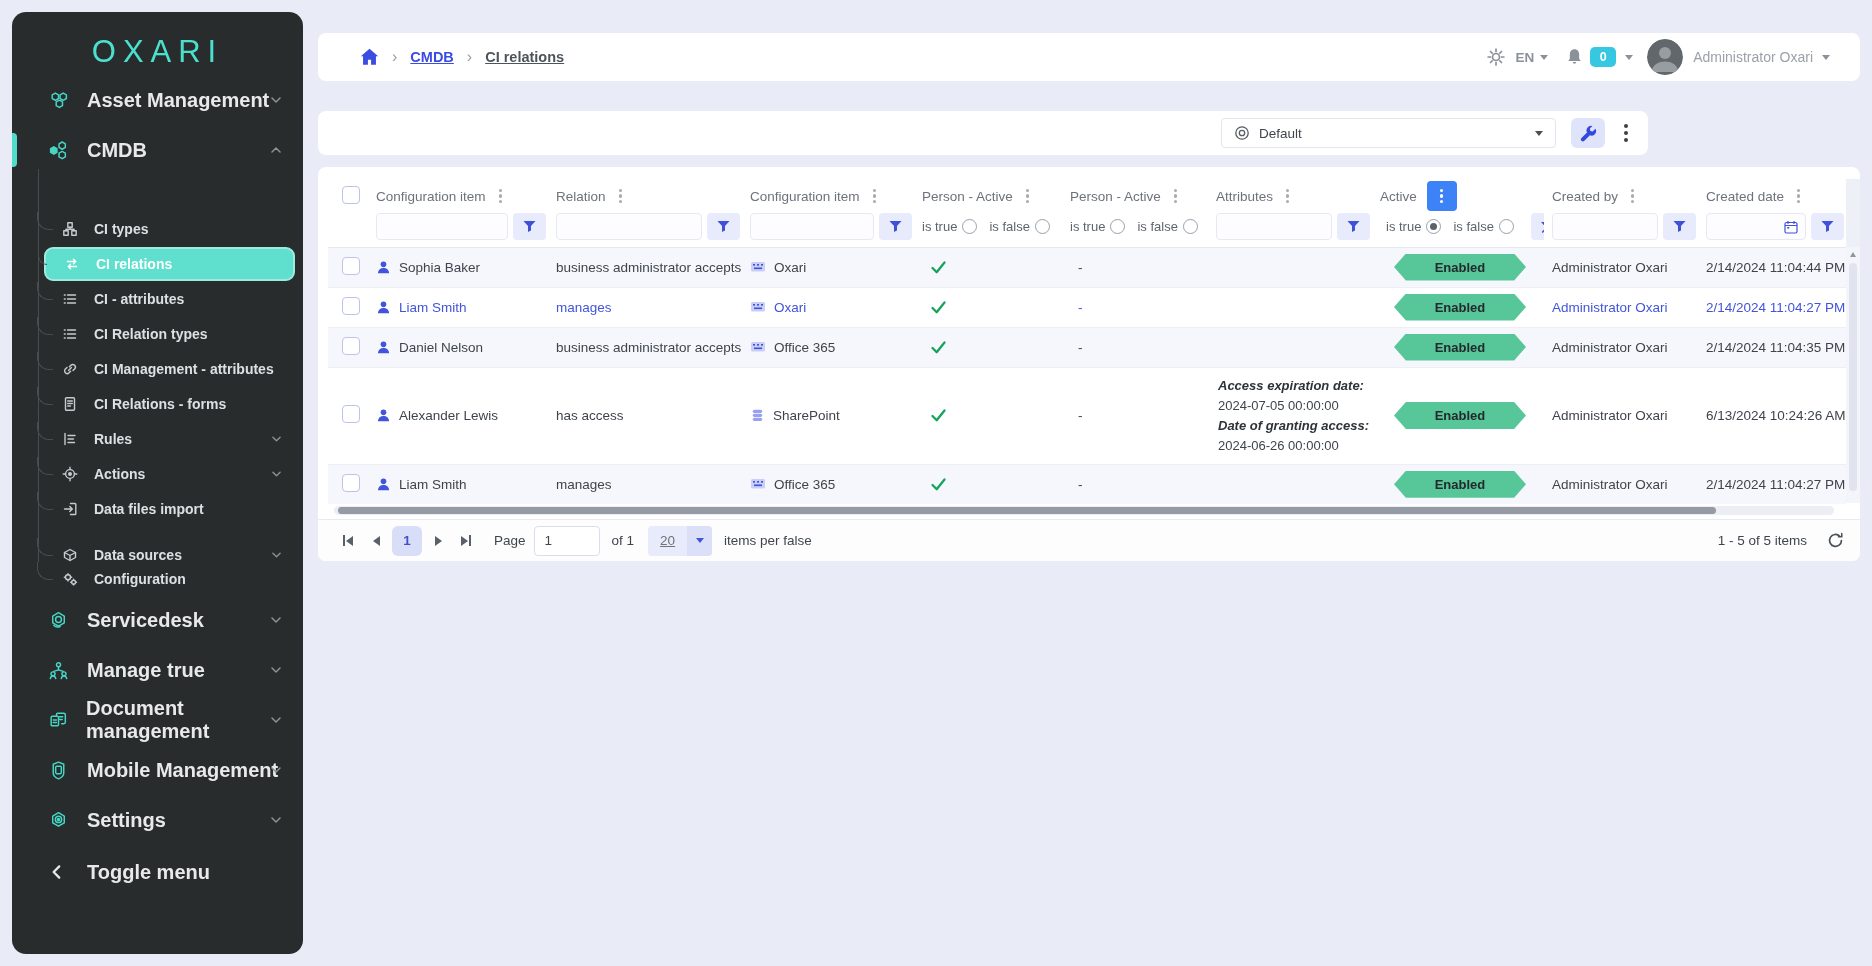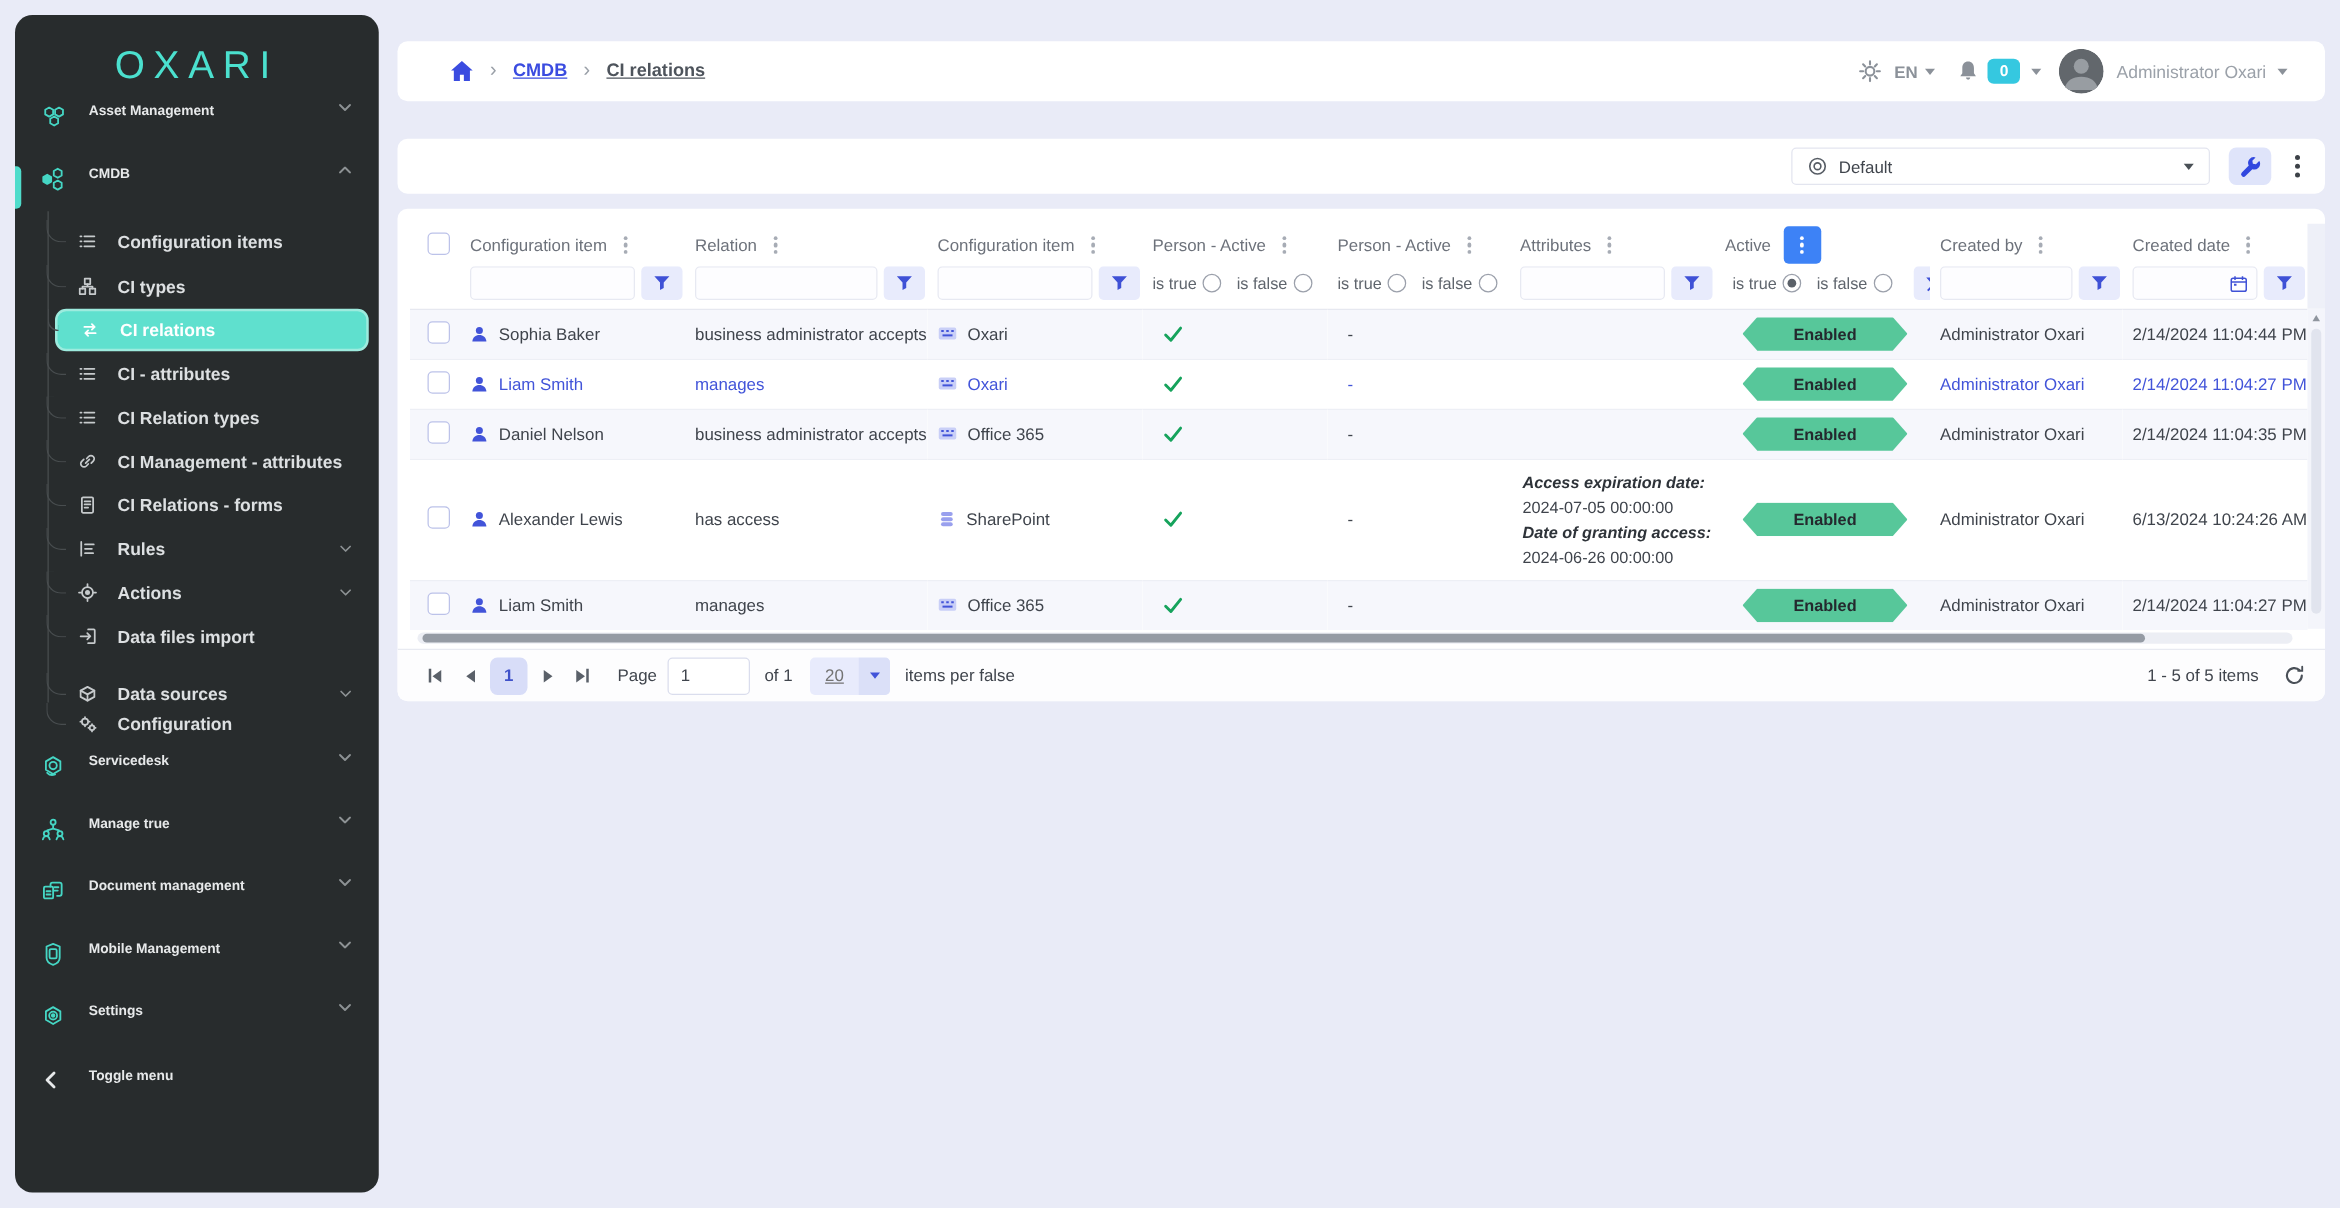--- a/index.html
+++ b/index.html
@@ -9,22 +9,22 @@
     background:#e9ebf7; position:relative; overflow:hidden;
     color:#3e434b;
   }
   svg { display:block; }
 
   
   .sidebar { position:absolute; left:12px; top:12px; width:291px; height:942px;
              background:#282c2d; border-radius:14px; }
   .logo { position:absolute; top:22px; left:0; right:0; text-align:center;
           color:#4be0ce; font-size:31px; font-weight:400; letter-spacing:7px; }
-  .sb-item { position:absolute; left:8px; right:8px; height:34px; display:flex;
-             padding-left:12px; color:#e7e9ea; font-size:11px;
+  .sb-item { position:absolute; left:24px; right:8px; height:34px; display:flex;
+             align-items:center; padding-left:12px; color:#e7e9ea; font-size:20px;
              font-weight:700; cursor:pointer; }
   .sb-item .ic { width:22px; margin-right:17px; display:flex; }
   .sb-item svg, .sb-sub svg { stroke:#45d6c4; fill:none; stroke-width:1.4;
              stroke-linecap:round; stroke-linejoin:round; }
   .sb-sub svg { stroke:#c6cacc; }
   .sb-sub { position:absolute; left:40px; right:8px; height:32px; display:flex;
             align-items:center; padding-left:10px; color:#dde0e2; font-size:14px;
             font-weight:600; cursor:pointer; }
   .sb-sub .ic { width:18px; margin-right:14px; display:flex; }
   .sb-sub::before { content:""; position:absolute; left:-15px; top:calc(50% - 17px);
@@ -52,21 +52,21 @@
   .caret { width:0; height:0; border-left:4.5px solid transparent;
            border-right:4.5px solid transparent; border-top:5.5px solid currentColor; }
   .lang { font-size:13.5px; font-weight:600; margin:0 6px 0 10px; }
   .nbadge { min-width:26px; height:20px; background:#35c8e0; color:#fff; font-size:12.5px;
             font-weight:700; border-radius:5px; display:flex; align-items:center;
             justify-content:center; margin:0 9px 0 7px; }
   .avatar { width:36px; height:36px; border-radius:50%; overflow:hidden; margin:0 10px 0 14px; }
   .uname { font-size:14px; color:#9ba1a9; margin-right:9px; }
 
   
-  .toolbar { position:absolute; left:318px; top:111px; width:1542px; height:44px;
+  .toolbar { position:absolute; left:318px; top:111px; width:1330px; height:44px;
              background:#fff; border-radius:8px; display:flex; align-items:center;
              justify-content:flex-end; padding-right:16px; gap:15px;text-align:center; }
   .view-dd { width:335px; height:30px; border:1px solid #e3e5ef; border-radius:4px;
              display:flex; align-items:center; padding:0 12px; gap:9px; cursor:pointer;
              color:#40454d; font-size:13.5px; }
   .view-dd .caret { color:#4a5056; margin-left:auto; }
   .wrench-btn { width:34px; height:30px; background:#dfe4fa; border-radius:6px;
              display:flex; align-items:center; justify-content:center; cursor:pointer; }
   .kebab { display:inline-flex; flex-direction:column; gap:3px; cursor:pointer; padding:4px; }
   .kebab i { width:4px; height:4px; border-radius:50%; background:#3c4147; }
@@ -185,28 +185,20 @@
         </svg>
       </span>
     <span>CMDB</span>
     <span class="chev">
         <svg width="10" height="6" viewBox="0 0 10 6">
           <path d="M1 5l4-4 4 4"></path>
         </svg>
       </span>
   </div>
 
-  <div class="sb-sub" style="top:165px">
-    <span class="ic">
-        <svg width="16" height="16" viewBox="0 0 16 16">
-          <path d="M5.5 4h8M5.5 8h8M5.5 12h8M2.3 4h.9M2.3 8h.9M2.3 12h.9"></path>
-        </svg>
-      </span>
-    <span>Configuration items</span>
-  </div>
 
   <div class="sb-sub" style="top:201px">
     <span class="ic">
         <svg width="16" height="16" viewBox="0 0 16 16">
           <rect x="5.8" y="1.8" width="4.4" height="4.4"></rect>
           <rect x="1.8" y="9.8" width="4.4" height="4.4"></rect>
           <rect x="9.8" y="9.8" width="4.4" height="4.4"></rect>
           <path d="M8 6.2v2M8 8.2H4v1.6M8 8.2h4v1.6"></path>
         </svg>
       </span>

